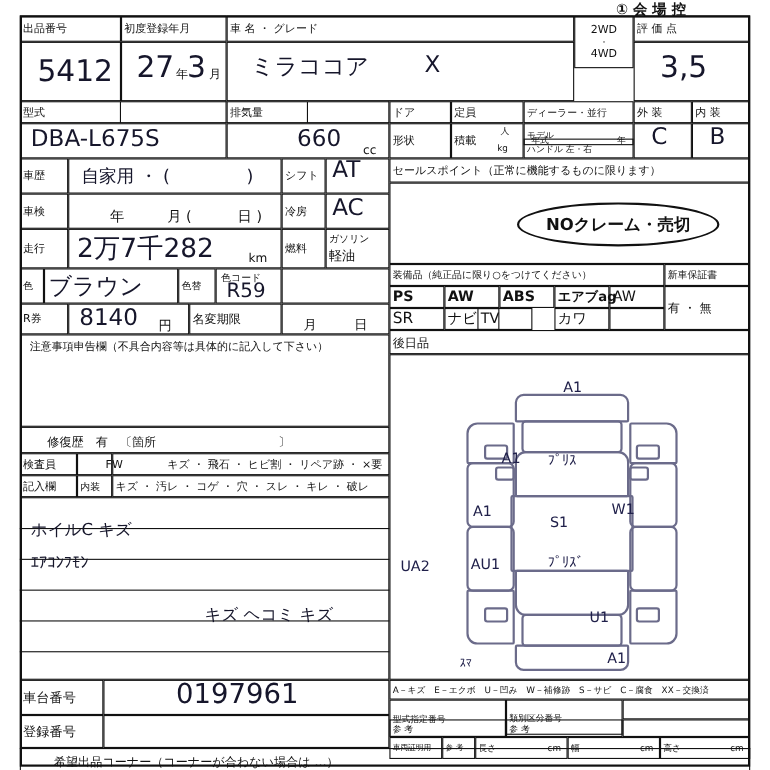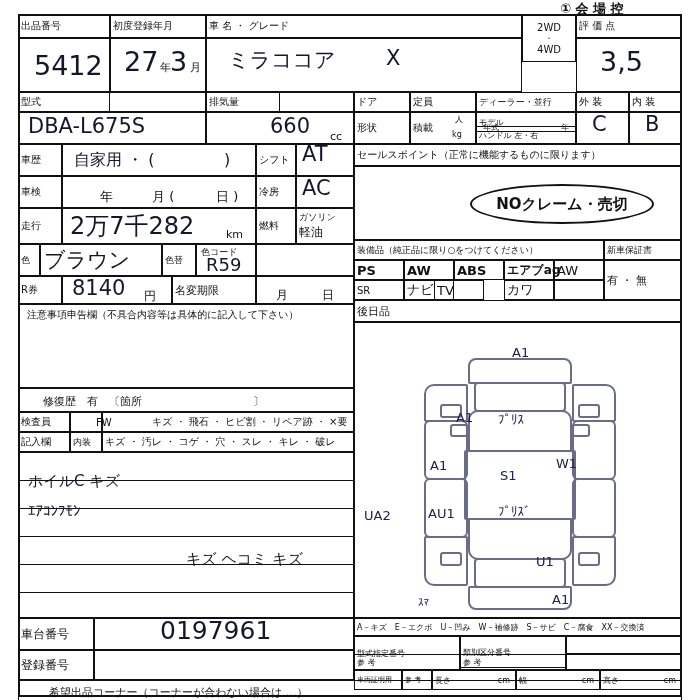--- a/index.html
+++ b/index.html
@@ -215,21 +215,21 @@
       <span class="lbl lbl-c" style="width:100%;font-size:12px;font-weight:bold;">エアブag</span>
     </div>
   <div class="c" style="left:554px;top:260px;width:50px;height:20px;">
       <span class="lbl lbl-c" style="width:100%;font-size:13px;">AW</span>
     </div>
   <div class="c" style="left:604px;top:260px;width:78px;height:40px;">
     <span class="lbl lbl-c" style="width:100%;font-size:11px;">有 ・ 無</span>
   </div>
 
   <div class="c" style="left:354px;top:280px;width:50px;height:20px;">
-      <span class="lbl lbl-c" style="width:100%;font-size:10px;">SR</span>
+      <span class="lbl lbl-c" style="width:100%;font-size:14px;">SR</span>
     </div>
   <div class="c" style="left:404px;top:280px;width:50px;height:20px;">
       <span class="lbl lbl-c" style="width:100%;font-size:13px;">ナビ</span>
     </div>
   <div class="c" style="left:434px;top:280px;width:50px;height:20px;">
       <span class="lbl lbl-c" style="width:100%;font-size:13px;">TV</span>
     </div>
   <div class="c" style="left:504px;top:280px;width:50px;height:20px;">
       <span class="lbl lbl-c" style="width:100%;font-size:13px;">カワ</span>
     </div>

